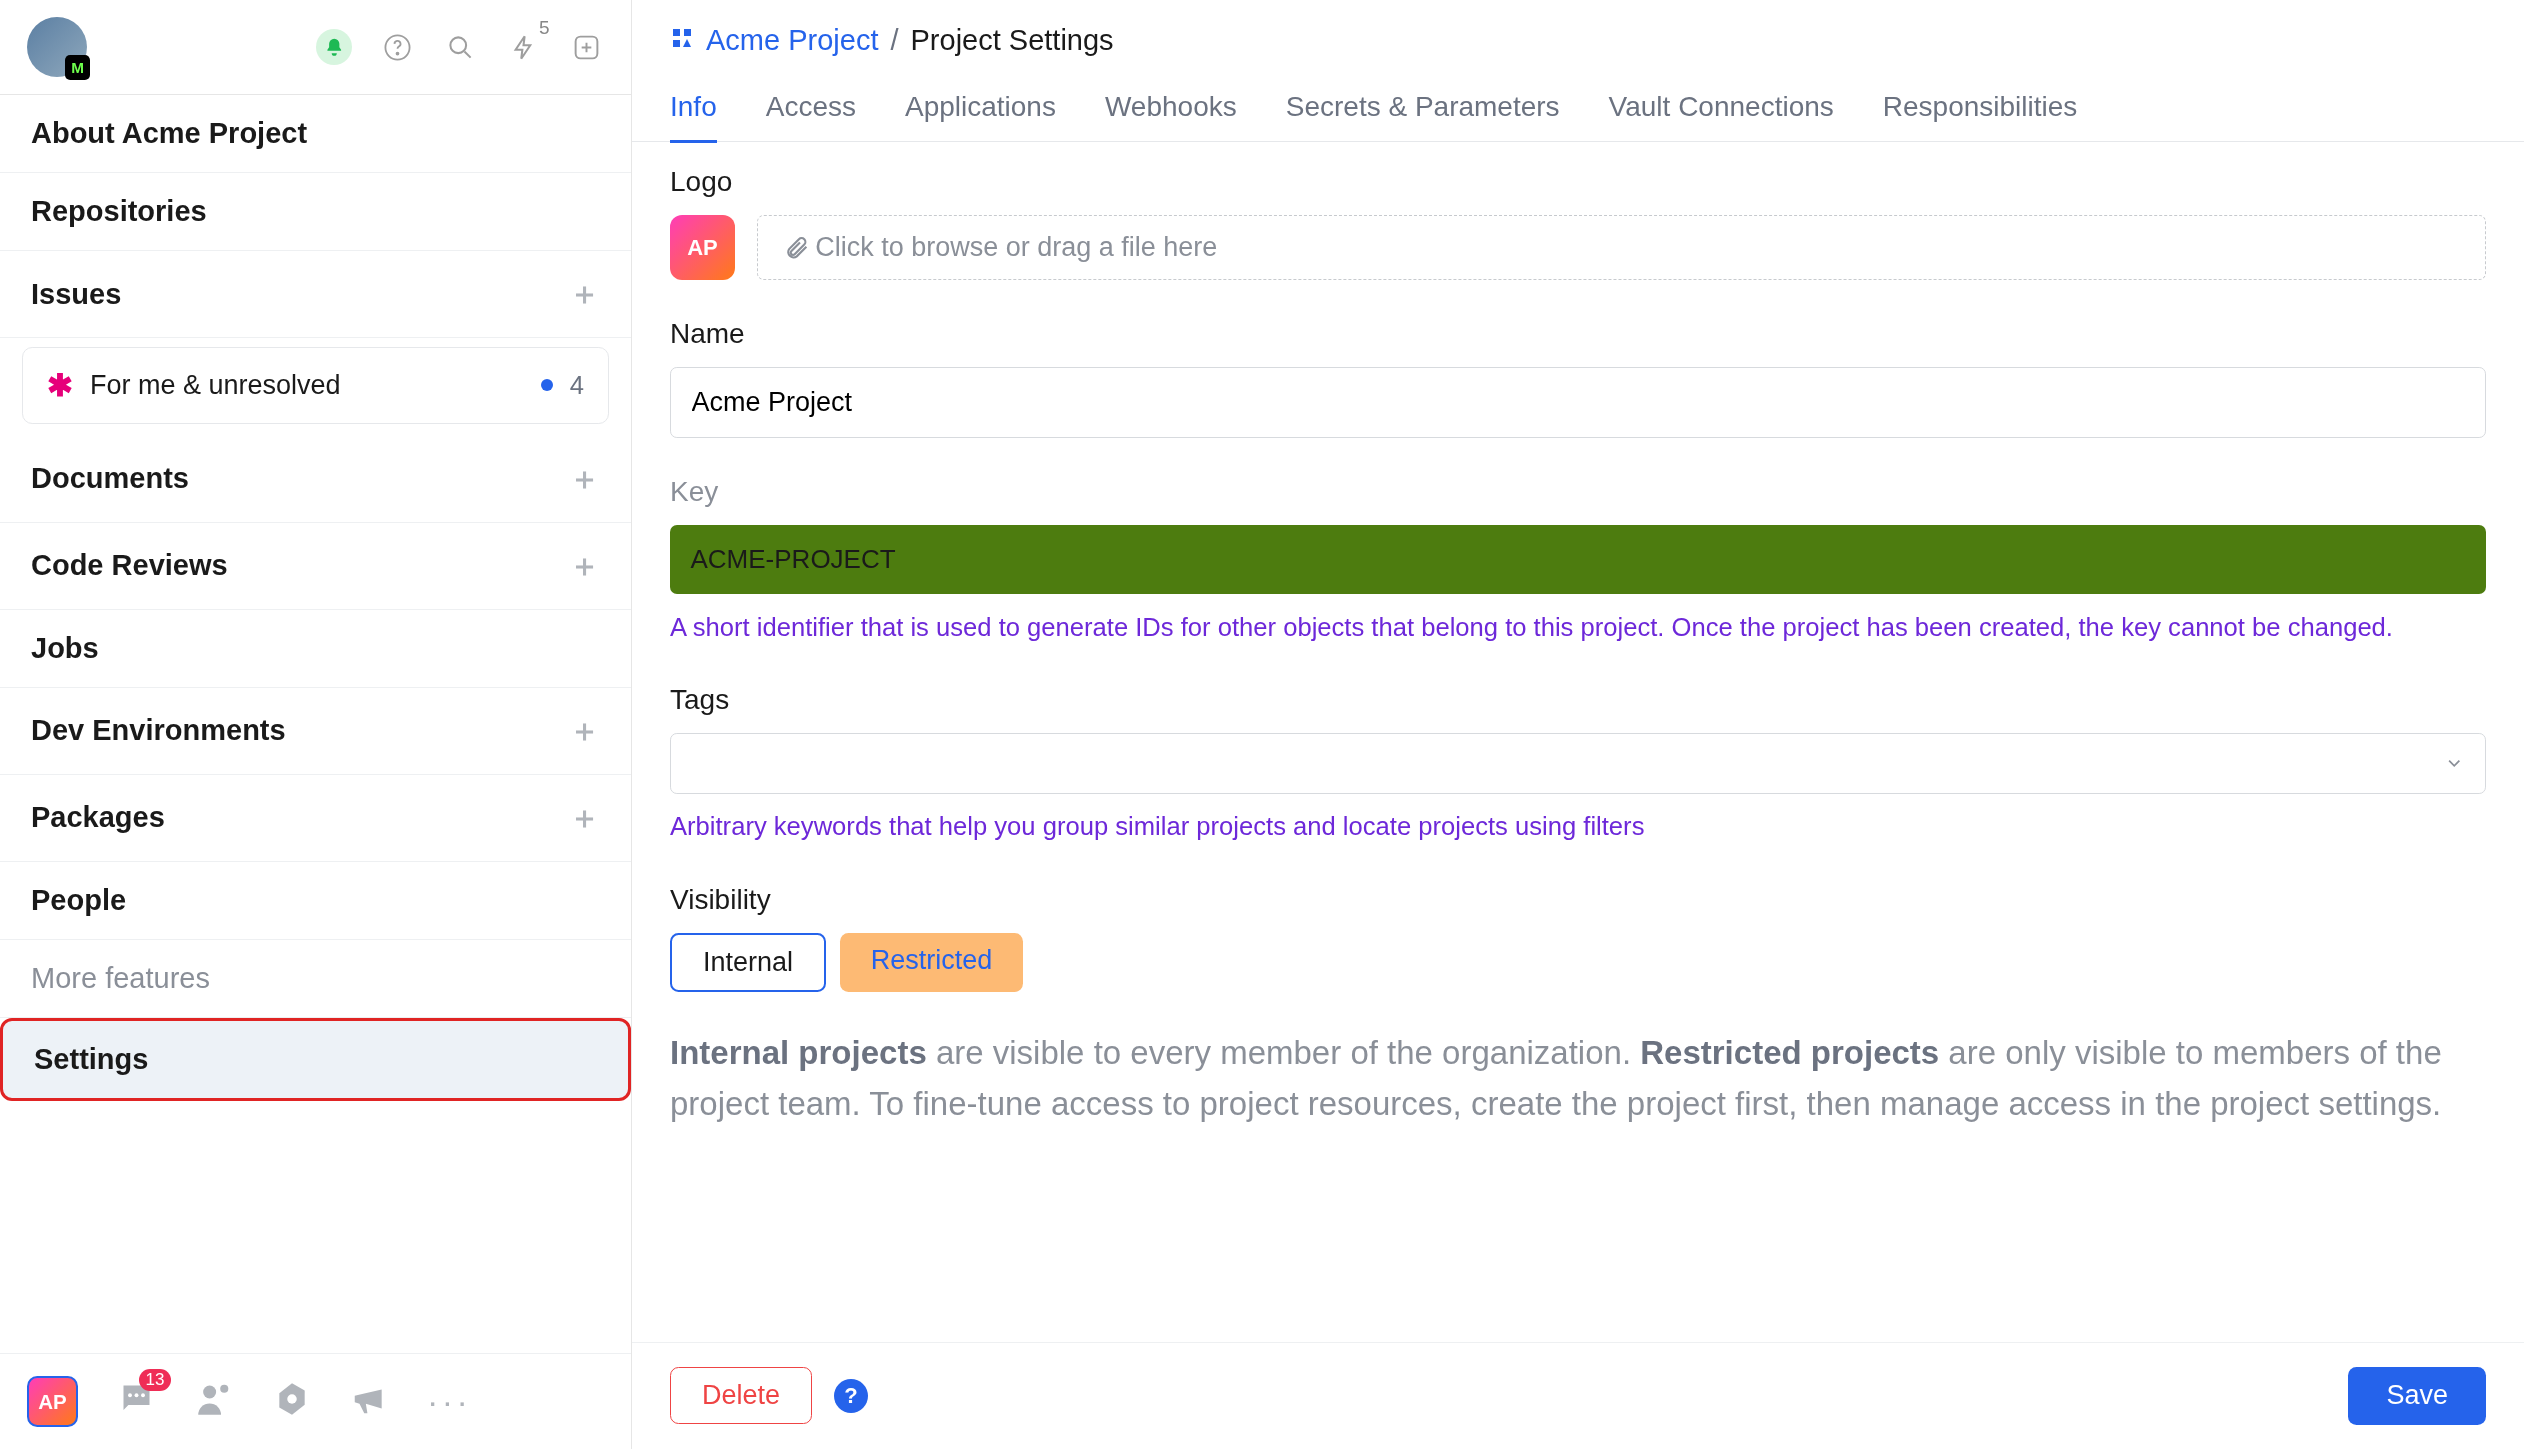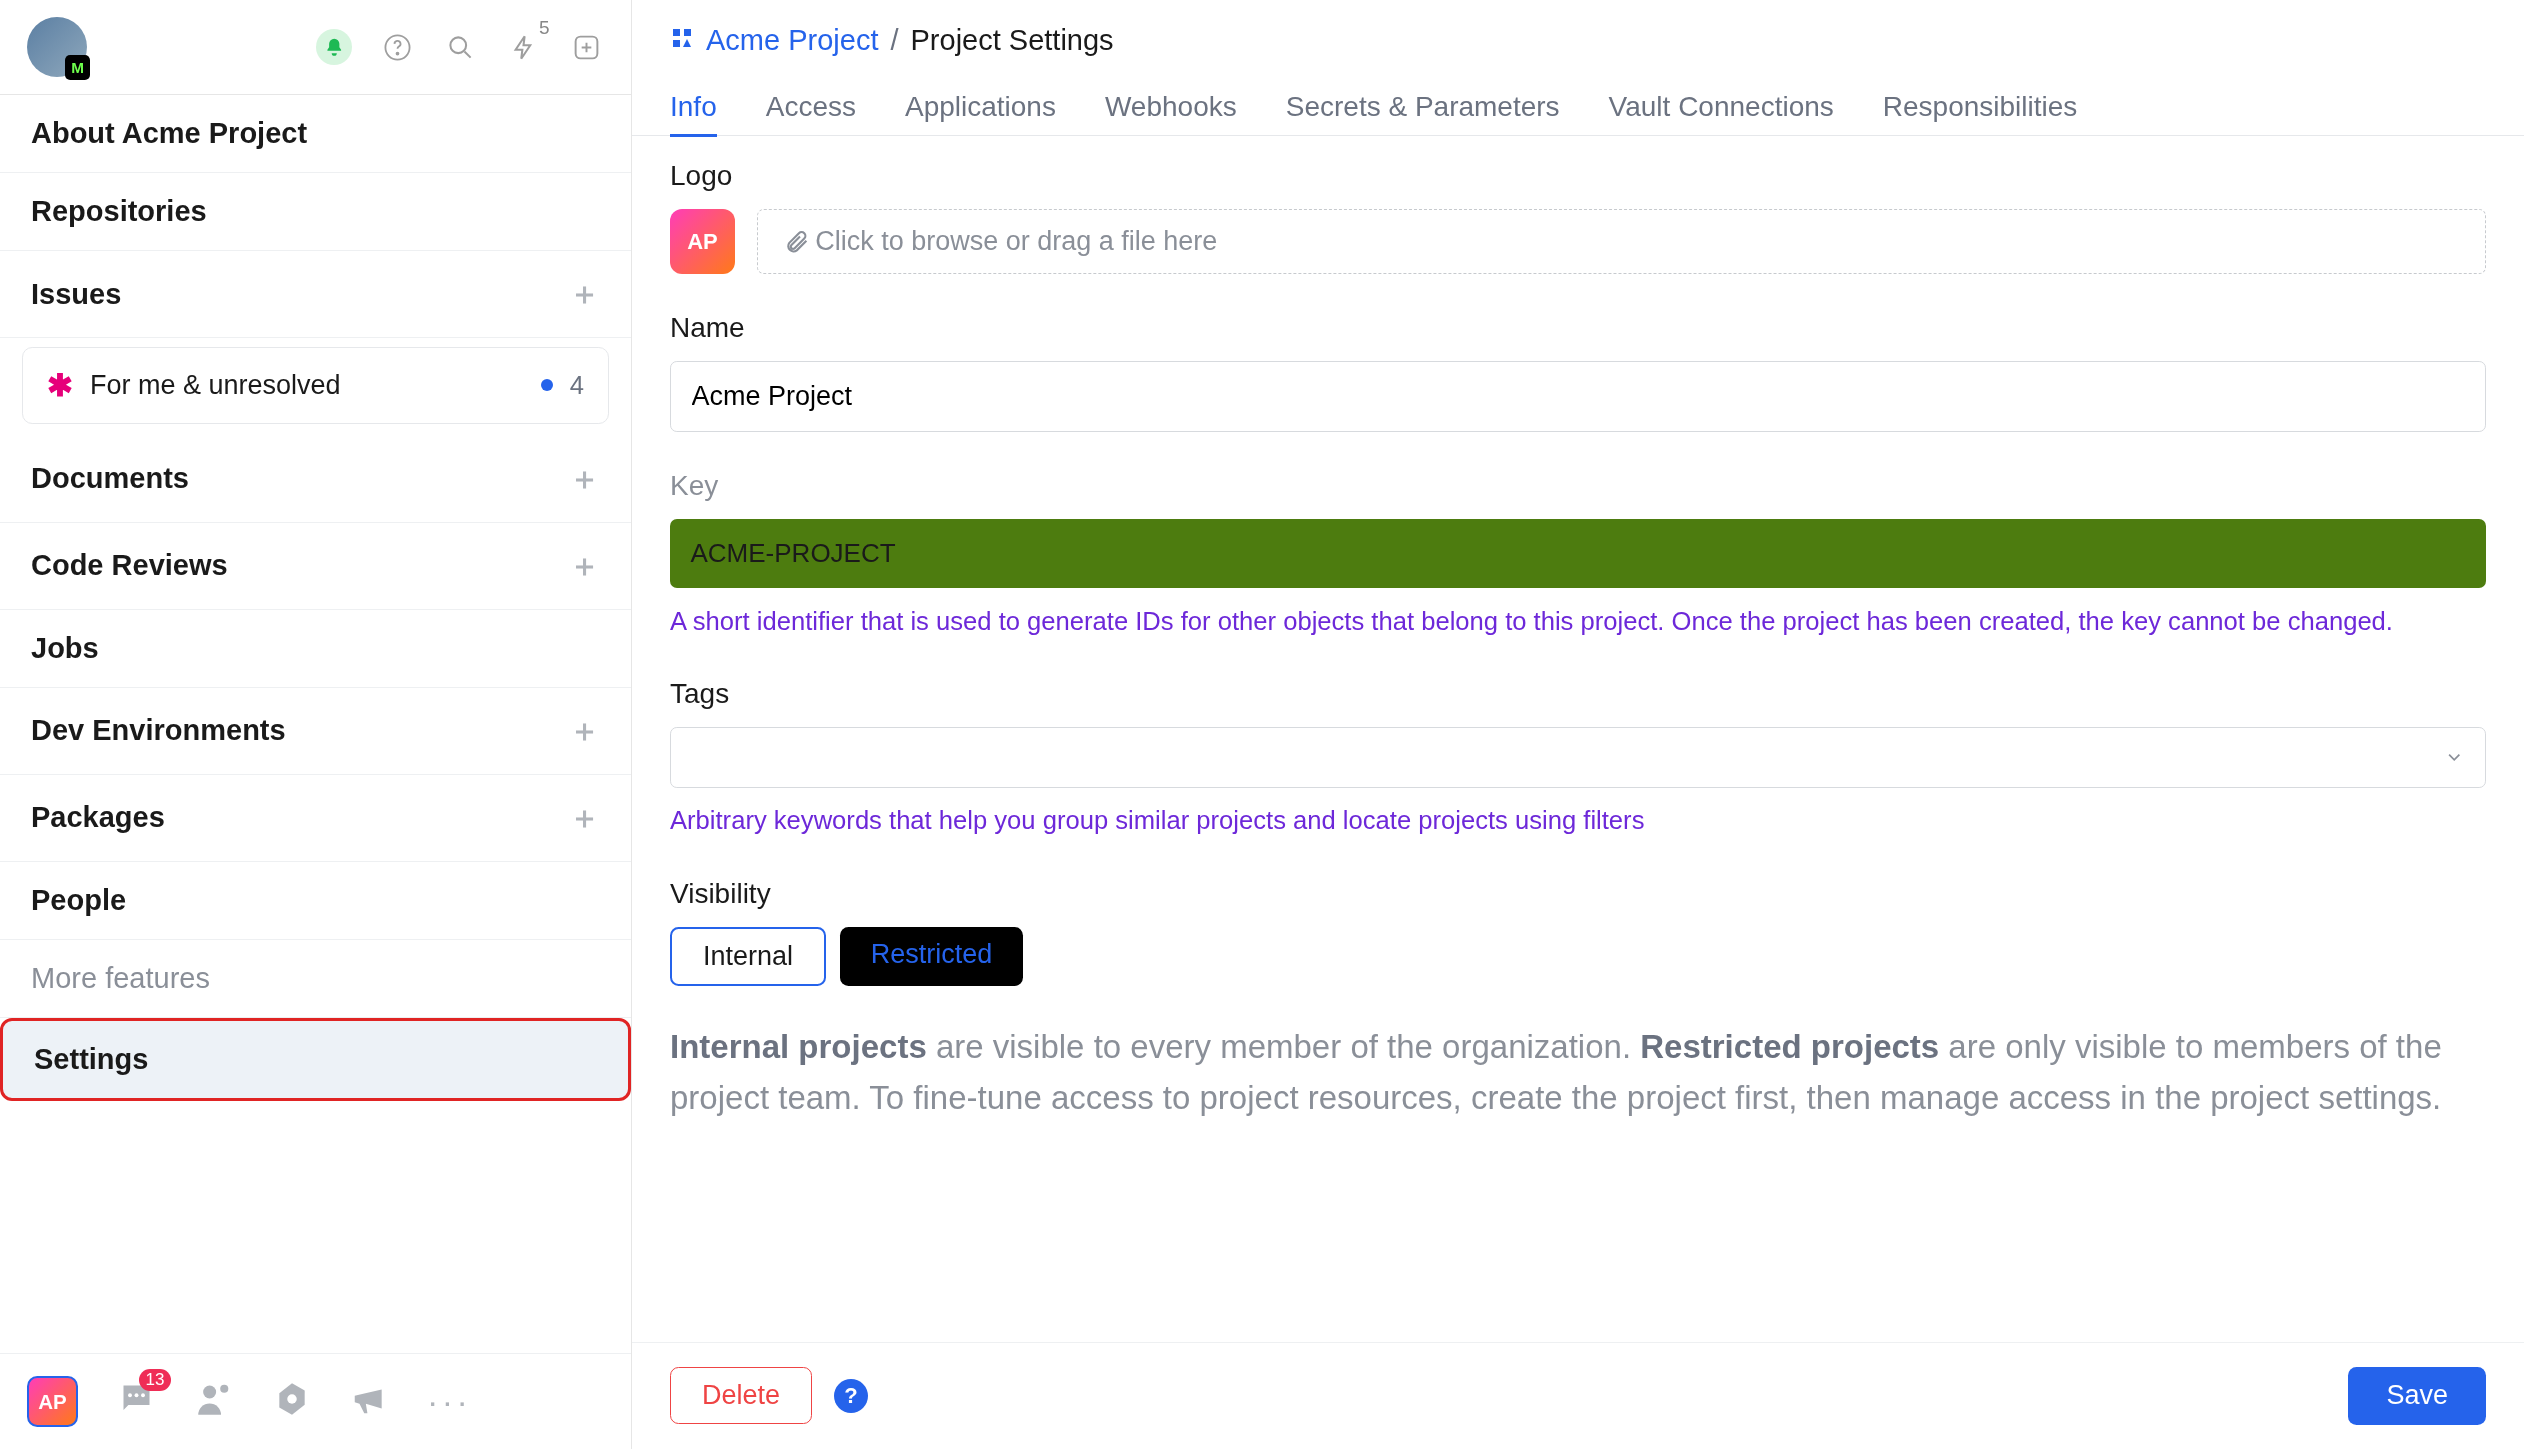--- a/index.html
+++ b/index.html
@@ -33,38 +33,38 @@
 
 
 .main { flex:1; display:flex; flex-direction:column; overflow: hidden;}
 .header { padding: 24px 38px 0; }
 .breadcrumb { display:flex; align-items:center; gap:12px; font-size: 29px; }
 .bc-icon { color:#2563eb; }
 .bc-link { color:#2563eb; }
 .bc-sep { color:#6b7280; }
 .bc-cur { color:#1a1a1a; font-weight:500; }
 .tabs { display:flex; gap:49px; padding: 34px 38px 0; border-bottom: 1.7px solid #e6e8eb; font-size: 28px; }
-.tab { padding-bottom: 11px; color:#6b7280; cursor:pointer; }
+.tab { padding-bottom: 17px; color:#6b7280; cursor:pointer; }
 .tab.active { color:#2563eb; border-bottom: 3.4px solid #2563eb; margin-bottom:-1.7px;}
 
 .content { flex:1; overflow-y:auto; padding: 24px 38px 0; }
 .section { margin-bottom: 38px; }
 .label { font-size: 28px; color:#1a1a1a; margin-bottom: 17px; }
 .label.muted { color:#8a8f98; }
 .logo-row { display:flex; gap:22px; align-items:stretch;}
 .logo-chip { width:65px; height:65px; border-radius:12px; background:linear-gradient(135deg,#ff3db8,#ff7a18); color:#fff; display:flex; align-items:center; justify-content:center; font-size:22px; font-weight:600; flex-shrink:0;}
 .dropzone { flex:1; border:1.7px dashed #c7cace; border-radius:6.8px; display:flex; align-items:center; gap:6px; padding: 0 25.6px; color:#8a8f98; font-size:27px; cursor:pointer;}
 .input { width:100%; border:1.7px solid #d7dade; border-radius:6.8px; padding: 19px 20.5px; font-size:27px; font-family:inherit; outline:none;}
 .input-ro { width:100%; background:#4d7c0f; border-radius:7px; padding:19px 20.5px; font-size:26px; color:#1a1a1a;}
 .help { color:#6d28d9; font-size:25.6px; margin-top:13.6px; line-height:1.5;}
 .select { width:100%; border:1.7px solid #d7dade; border-radius:6.8px; padding:19px 20.5px; font-size:27px; display:flex; justify-content:flex-end; color:#8a8f98; cursor:pointer;}
 .seg { display:flex; gap:13.6px; }
 .seg-btn { padding: 12px 31px; border-radius:8.5px; font-size:27px; cursor:pointer; }
 .seg-btn.sel { border:2.6px solid #2563eb; color:#1a1a1a; background:#fff;}
-.seg-btn.alt { background:#000000; color:#2563eb;}
+.seg-btn.alt { background:#fdba74; color:#2563eb;}
 .vis-help { color:#8a8f98; font-size:33px; margin-top:35px; line-height:1.55;}
 .vis-help b { color:#6b7280; font-weight:700;}
 .footer { display:flex; align-items:center; gap:22px; padding: 24px 38px; border-top:1.7px solid #eef0f2;}
 .btn-del { border:1.7px solid #ef4444; color:#ef4444; background:#fff; padding:12px 31px; border-radius:8.5px; font-size:27px; cursor:pointer;}
 .help-circle { width:34px; height:34px; border-radius:50%; background:#2563eb; color:#fff; display:flex; align-items:center; justify-content:center; font-size:22px; font-weight:700; cursor:pointer;}
 .btn-save { margin-left:auto; background:#2563eb; color:#fff; padding:13.6px 38px; border-radius:8.5px; font-size:27px; border:none; cursor:pointer;}
 </style>
 </head>
 <body>
 

